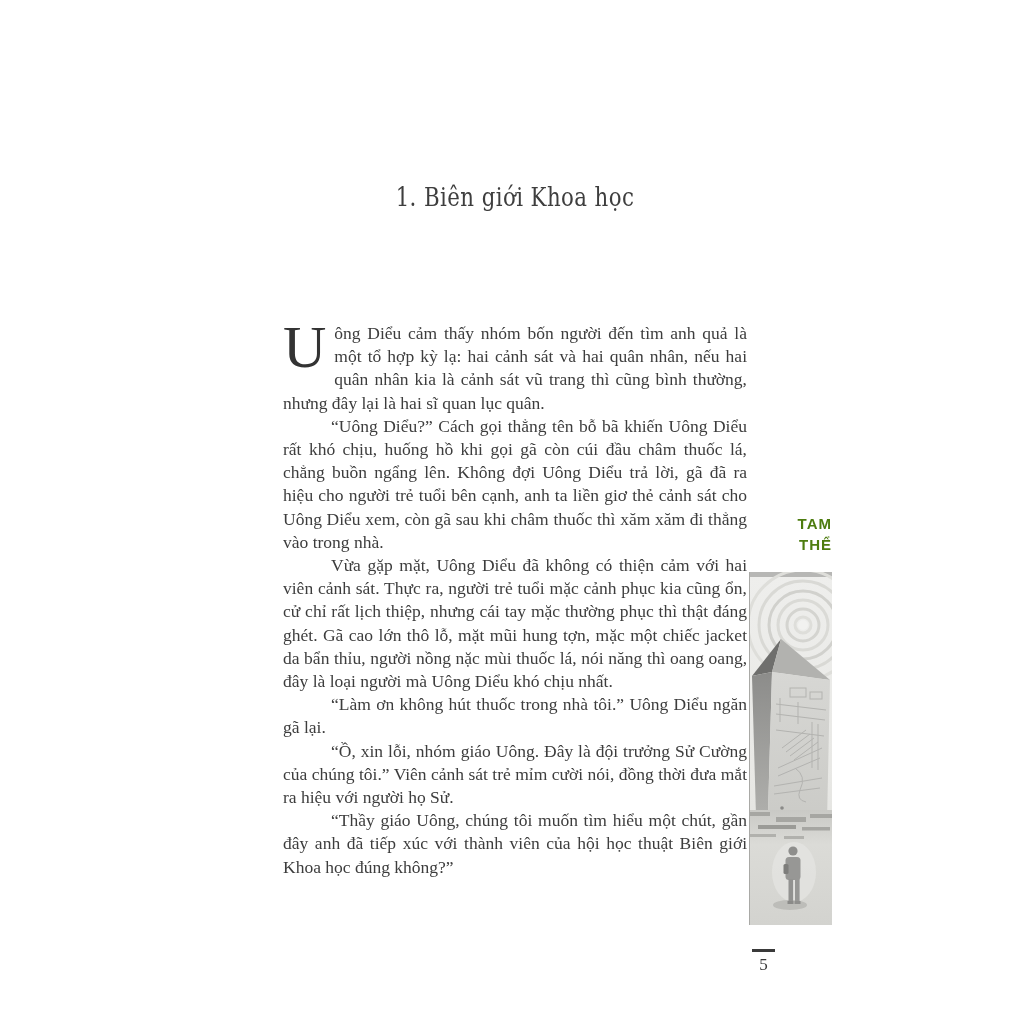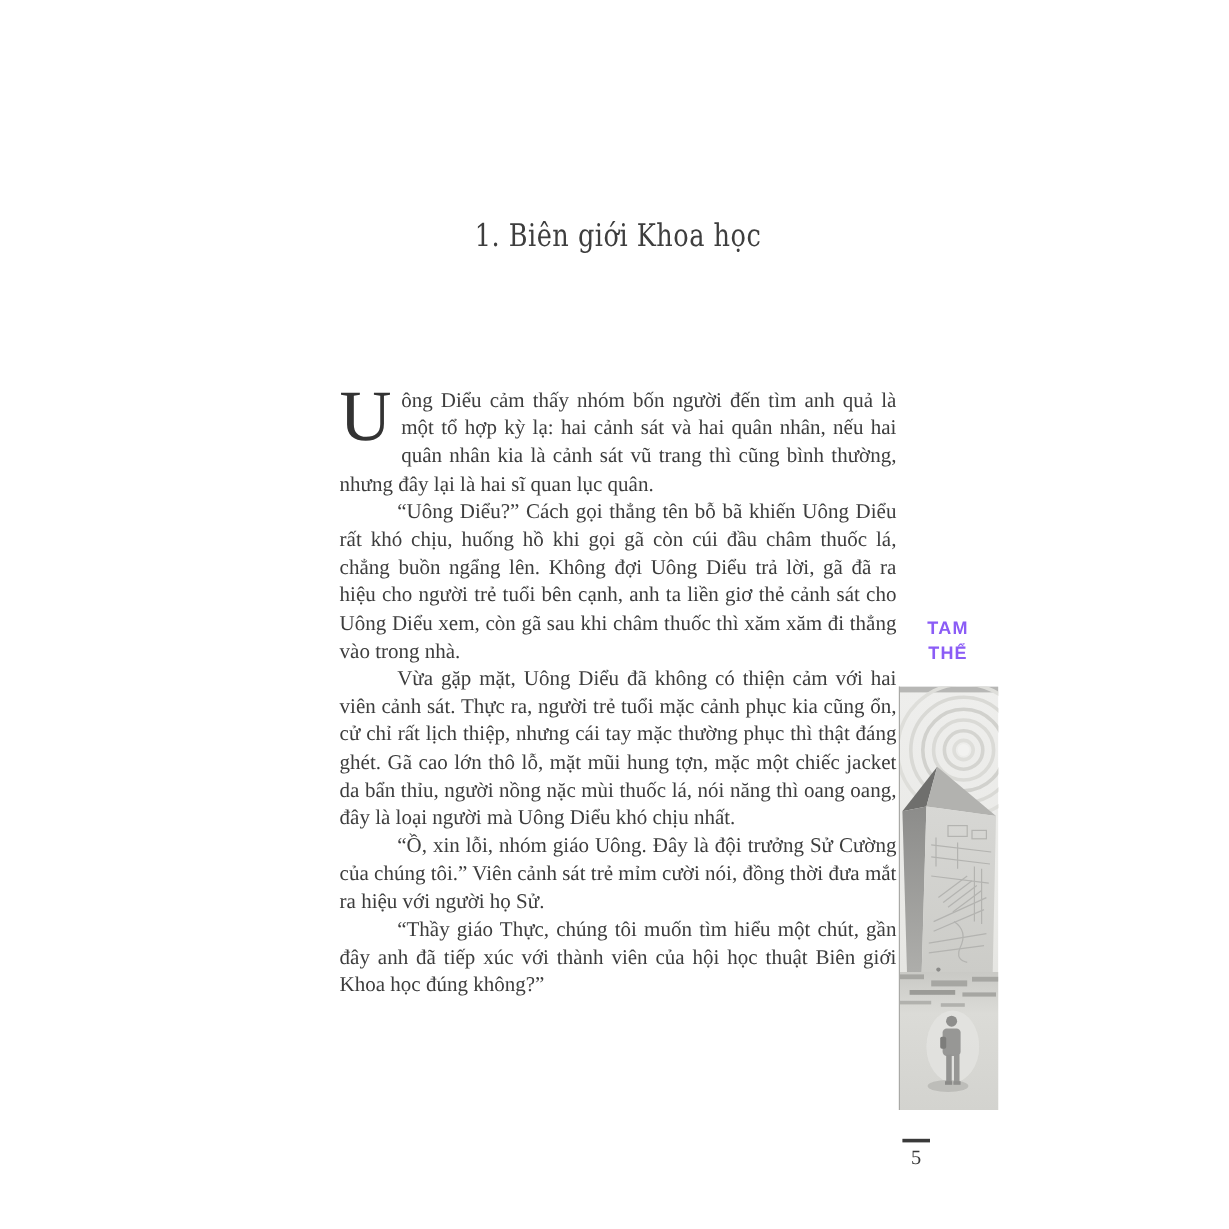--- a/index.html
+++ b/index.html
@@ -54,27 +54,27 @@
     font-size: 60px;
     line-height: 46px;
     padding: 2px 8px 0 0;
     color: #333333;
   }
   .series-label {
     position: absolute;
     left: 748px;
     top: 513px;
     width: 84px;
-    text-align: center;
+    text-align: right;
     font-family: "Liberation Sans", sans-serif;
     font-weight: bold;
     font-size: 15px;
     line-height: 21px;
     letter-spacing: 1px;
-    color: #8b5cf6;
+    color: #4d7c0f;
   }
   .series-label span { display: block; }
   .cover-art {
     position: absolute;
     left: 749px;
     top: 572px;
     width: 82px;
     height: 353px;
     border-left: 1px solid #a9a9a6;
   }
@@ -103,22 +103,23 @@
 
   <h1 class="chapter-title">1. Biên giới Khoa học</h1>
 
   <div class="text-column">
     <p class="para">
       <span class="dropcap">U</span>
       <span>ông Diểu cảm thấy nhóm bốn người đến tìm anh quả là một tổ hợp kỳ lạ: hai cảnh sát và hai quân nhân, nếu hai quân nhân kia là cảnh sát vũ trang thì cũng bình thường, nhưng đây lại là hai sĩ quan lục quân.</span>
     </p>
     <p class="para indent">“Uông Diểu?” Cách gọi thẳng tên bỗ bã khiến Uông Diểu rất khó chịu, huống hồ khi gọi gã còn cúi đầu châm thuốc lá, chẳng buồn ngẩng lên. Không đợi Uông Diểu trả lời, gã đã ra hiệu cho người trẻ tuổi bên cạnh, anh ta liền giơ thẻ cảnh sát cho Uông Diểu xem, còn gã sau khi châm thuốc thì xăm xăm đi thẳng vào trong nhà.</p>
     <p class="para indent">Vừa gặp mặt, Uông Diểu đã không có thiện cảm với hai viên cảnh sát. Thực ra, người trẻ tuổi mặc cảnh phục kia cũng ổn, cử chỉ rất lịch thiệp, nhưng cái tay mặc thường phục thì thật đáng ghét. Gã cao lớn thô lỗ, mặt mũi hung tợn, mặc một chiếc jacket da bẩn thỉu, người nồng nặc mùi thuốc lá, nói năng thì oang oang, đây là loại người mà Uông Diểu khó chịu nhất.</p>
+    <p class="para indent">“Làm ơn không hút thuốc trong nhà tôi.” Uông Diểu ngăn gã lại.</p>
     <p class="para indent">“Ồ, xin lỗi, nhóm giáo Uông. Đây là đội trưởng Sử Cường của chúng tôi.” Viên cảnh sát trẻ mỉm cười nói, đồng thời đưa mắt ra hiệu với người họ Sử.</p>
-    <p class="para indent">“Thầy giáo Thực, chúng tôi muốn tìm hiểu một chút, gần đây anh đã tiếp xúc với thành viên của hội học thuật Biên giới Khoa học đúng không?”</p>
+    <p class="para indent">“Thầy giáo Uông, chúng tôi muốn tìm hiểu một chút, gần đây anh đã tiếp xúc với thành viên của hội học thuật Biên giới Khoa học đúng không?”</p>
   </div>
 
   <div class="series-label">
     <span>TAM</span>
     <span>THỂ</span>
   </div>
 
   <svg class="cover-art" viewBox="0 0 82 353" xmlns="http://www.w3.org/2000/svg" preserveAspectRatio="none">
     <defs>
       <linearGradient id="skyGrad" x1="0" y1="0" x2="0" y2="1">

